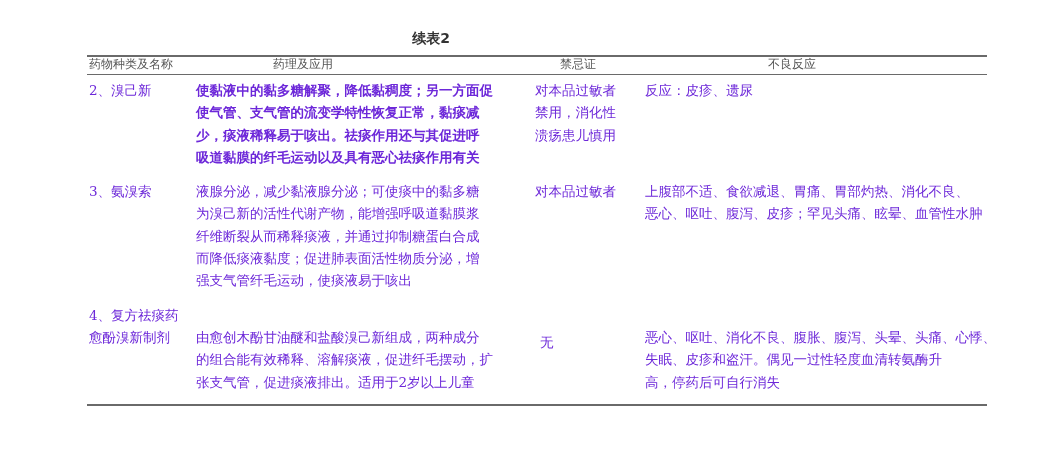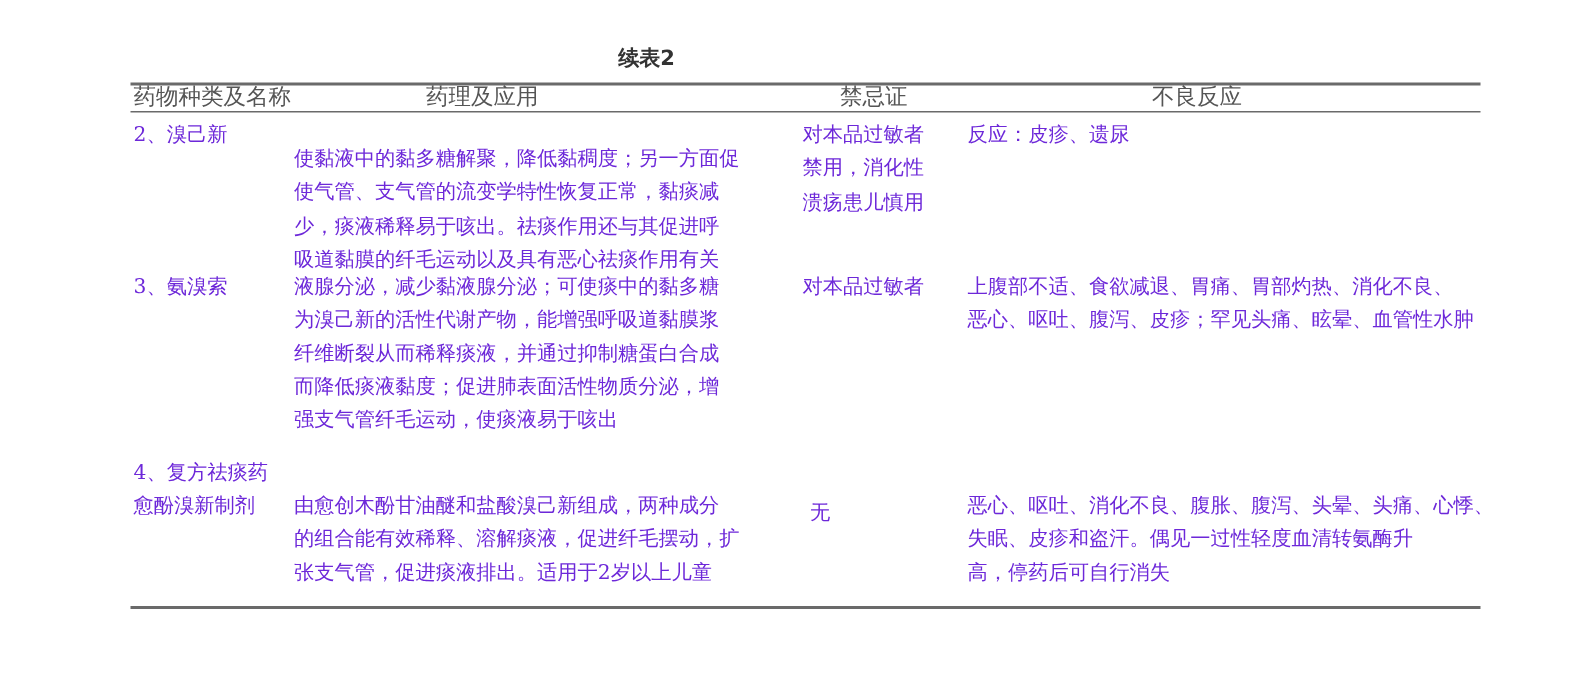--- a/index.html
+++ b/index.html
@@ -12,42 +12,42 @@
       font-family: "DejaVu Sans", "Liberation Sans", sans-serif; font-weight: bold;
       font-size: 14px; color: #333; padding-left: 22px; box-sizing: border-box;
     }
     .rule { position: absolute; left: 87px; width: 900px; background: #6a6a6a; }
     .rule.top { top: 55px; height: 1.5px; }
     .rule.mid { top: 74px; height: 1px; }
     .rule.bottom { top: 404px; height: 1.5px; }
     .cell {
       position: absolute; font-size: 13.5px; line-height: 22.3px; white-space: nowrap; color: #6d28d9;
     }
-    .hdr { top: 55px; line-height: 19px; font-size: 15px; color: #555; }
+    .hdr { top: 55px; line-height: 19px; font-size: 12px; color: #555; }
     .lines div { height: 22.3px; }
   </style>
 </head>
 <body>
 
 <div class="caption">续表2</div>
 
 <div class="rule top"></div>
 <div class="rule mid"></div>
 <div class="rule bottom"></div>
 
 <div class="cell hdr" style="left:89px;">药物种类及名称</div>
-<div class="cell hdr" style="left:284px;">药理及应用</div>
+<div class="cell hdr" style="left:273px;">药理及应用</div>
 <div class="cell hdr" style="left:560px;">禁忌证</div>
 <div class="cell hdr" style="left:768px;">不良反应</div>
 
 <div>
   <div class="cell lines" style="left:89px; top:79px;">
     <div>2、溴己新</div>
   </div>
-  <div class="cell lines" style="left:196px; top:95px;">
+  <div class="cell lines" style="left:196px; top:79px;font-weight:bold;">
     <div>使黏液中的黏多糖解聚，降低黏稠度；另一方面促</div>
     <div>使气管、支气管的流变学特性恢复正常，黏痰减</div>
     <div>少，痰液稀释易于咳出。祛痰作用还与其促进呼</div>
     <div>吸道黏膜的纤毛运动以及具有恶心祛痰作用有关</div>
   </div>
   <div class="cell lines" style="left:535px; top:79px;">
     <div>对本品过敏者</div>
     <div>禁用，消化性</div>
     <div>溃疡患儿慎用</div>
   </div>

